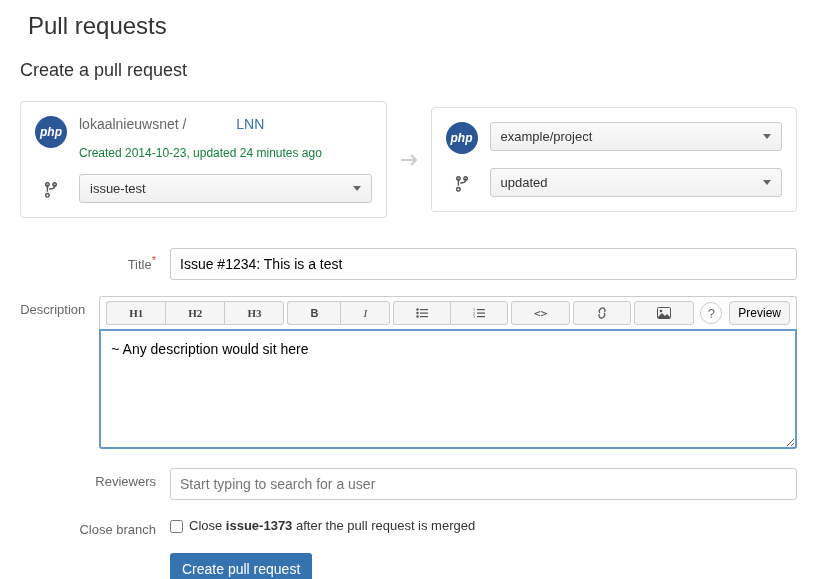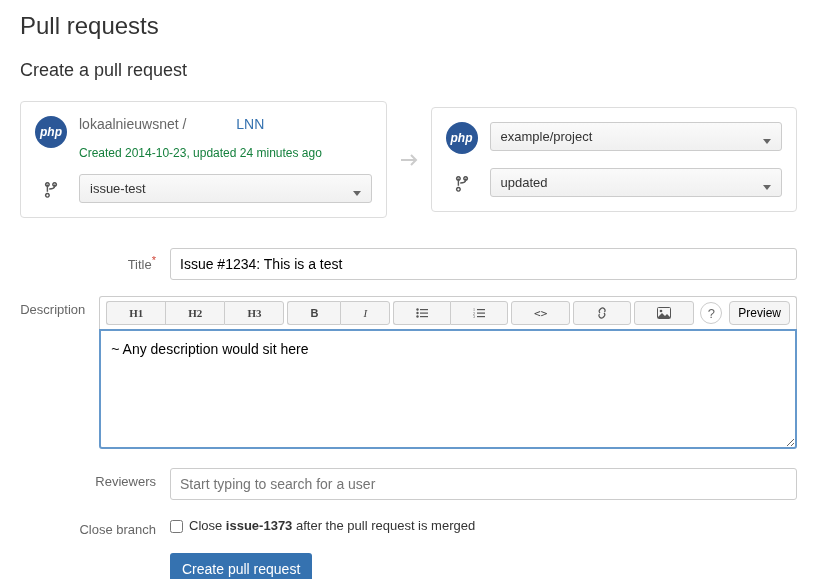--- a/index.html
+++ b/index.html
@@ -1,29 +1,29 @@
 <!DOCTYPE html>
 <html><head>
 <meta charset="utf-8">
 <style>
 * { box-sizing: border-box; margin: 0; padding: 0; }
 body { font-family: -apple-system, BlinkMacSystemFont, "Segoe UI", Helvetica, Arial, sans-serif; font-size: 14px; color: #333; padding: 12px 20px; width: 817px; }
-h1 { font-size: 24px; font-weight: 400; color: #333; margin-bottom: 20px; }
+h1 { font-size: 24px; font-weight: 400; color: #333; margin-bottom: 20px; margin-left: 8px; }
 h2 { font-size: 18px; font-weight: 400; color: #333; margin-bottom: 20px; }
 .compare-row { display: flex; align-items: center; gap: 12px; margin-bottom: 30px; }
 .repo-box { border: 1px solid #ddd; border-radius: 4px; padding: 14px; width: 395px; }
 .repo-header { display: flex; align-items: flex-start; gap: 12px; margin-bottom: 14px; }
 .php-badge { width: 32px; height: 32px; border-radius: 50%; background: #2B5797; color: #fff; display: flex; align-items: center; justify-content: center; font-size: 12px; font-weight: bold; font-style: italic; flex-shrink: 0; }
 .repo-info { flex: 1; }
 .repo-path { font-size: 14px; color: #666; }
 .repo-path a { color: #3572b0; text-decoration: none; margin-left: 46px; }
 .repo-meta { font-size: 12px; color: #15803d; margin-top: 14px; }
 .branch-row { display: flex; align-items: center; gap: 12px; }
 .branch-icon { width: 32px; display: flex; justify-content: center; color: #666; }
-.branch-select { flex: 1; border: 1px solid #ccc; border-radius: 3px; background: linear-gradient(#fafafa, #f0f0f0); padding: 6px 10px; display: flex; justify-content: space-between; align-items: flex-end; cursor: pointer; font-size: 13px; }
+.branch-select { flex: 1; border: 1px solid #ccc; border-radius: 3px; background: linear-gradient(#fafafa, #f0f0f0); padding: 6px 10px; display: flex; justify-content: space-between; align-items: center; cursor: pointer; font-size: 13px; }
 .caret { width: 0; height: 0; border-left: 4px solid transparent; border-right: 4px solid transparent; border-top: 5px solid #666; }
 .arrow-col { color: #ccc; display: flex; align-items: center; justify-content: center; }
 .form-row { display: flex; margin-bottom: 16px; align-items: flex-start; }
 .form-label { width: 150px; text-align: right; padding-right: 14px; padding-top: 6px; color: #666; font-size: 13px; }
 .form-label .req { color: #d04437; font-size: 11px; vertical-align: super; }
 .form-field { flex: 1; }
 .text-input { width: 100%; border: 1px solid #ccc; border-radius: 3px; padding: 7px 9px; font-size: 14px; font-family: inherit; }
 .editor-toolbar { border: 1px solid #ccc; border-bottom: none; border-radius: 3px 3px 0 0; padding: 4px 6px; display: flex; align-items: center; gap: 3px; background: #fff; }
 .tb-group { display: flex; gap: 0; }
 .tb-btn { border: 1px solid #ccc; background: #f5f5f5; padding: 3px 22px; font-size: 11px; font-family: Georgia, serif; cursor: pointer; height: 24px; display: flex; align-items: center; justify-content: center; min-width: 24px; color: #444; }

